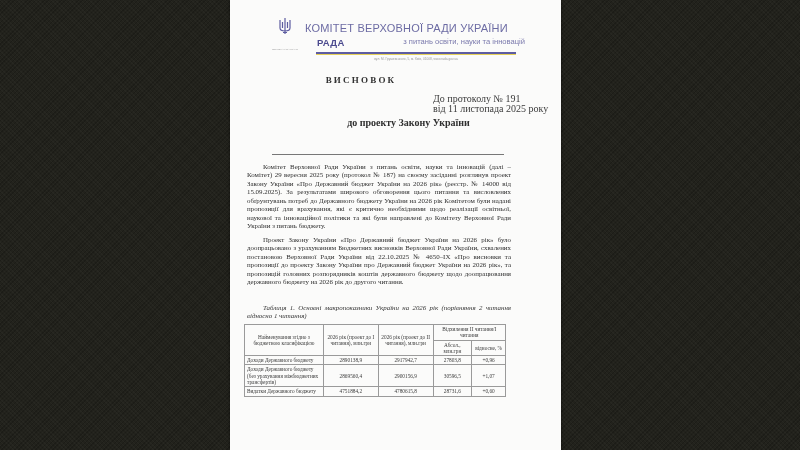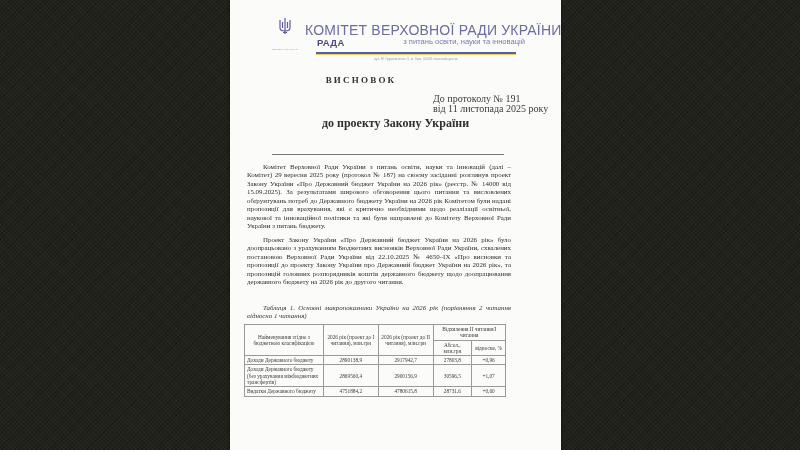--- a/index.html
+++ b/index.html
@@ -51,23 +51,23 @@
       font-family: "Liberation Sans", sans-serif;
       font-size: 2px;
       color: #999;
       line-height: 3px;
     }
     .committee-title {
       position: absolute;
       left: 75px;
       top: 22px;
       width: 220px;
-      text-align: right;
-      font-family: "Liberation Sans", sans-serif;
-      font-size: 14px;
+      text-align: left;
+      font-family: "Liberation Sans", sans-serif;
+      font-size: 11px;
       color: #6c6ba3;
       letter-spacing: 0.2px;
       white-space: nowrap;
     }
     .committee-sub {
       position: absolute;
       left: 75px;
       top: 37px;
       width: 220px;
       text-align: right;
@@ -110,26 +110,26 @@
       position: absolute;
       left: 203px;
       top: 94px;
       font-size: 10px;
       line-height: 9.5px;
       color: #3a3a3a;
       white-space: nowrap;
     }
     .subject {
       position: absolute;
-      left: 0;
+      left: 13px;
       top: 119px;
       width: 331px;
       text-align: center;
       font-weight: bold;
-      font-size: 12px;
+      font-size: 10px;
       line-height: 8.6px;
       color: #2f2f2f;
     }
     .subject-rule {
       position: absolute;
       left: 42px;
       top: 154px;
       width: 232px;
       height: 1px;
       background: #777;

